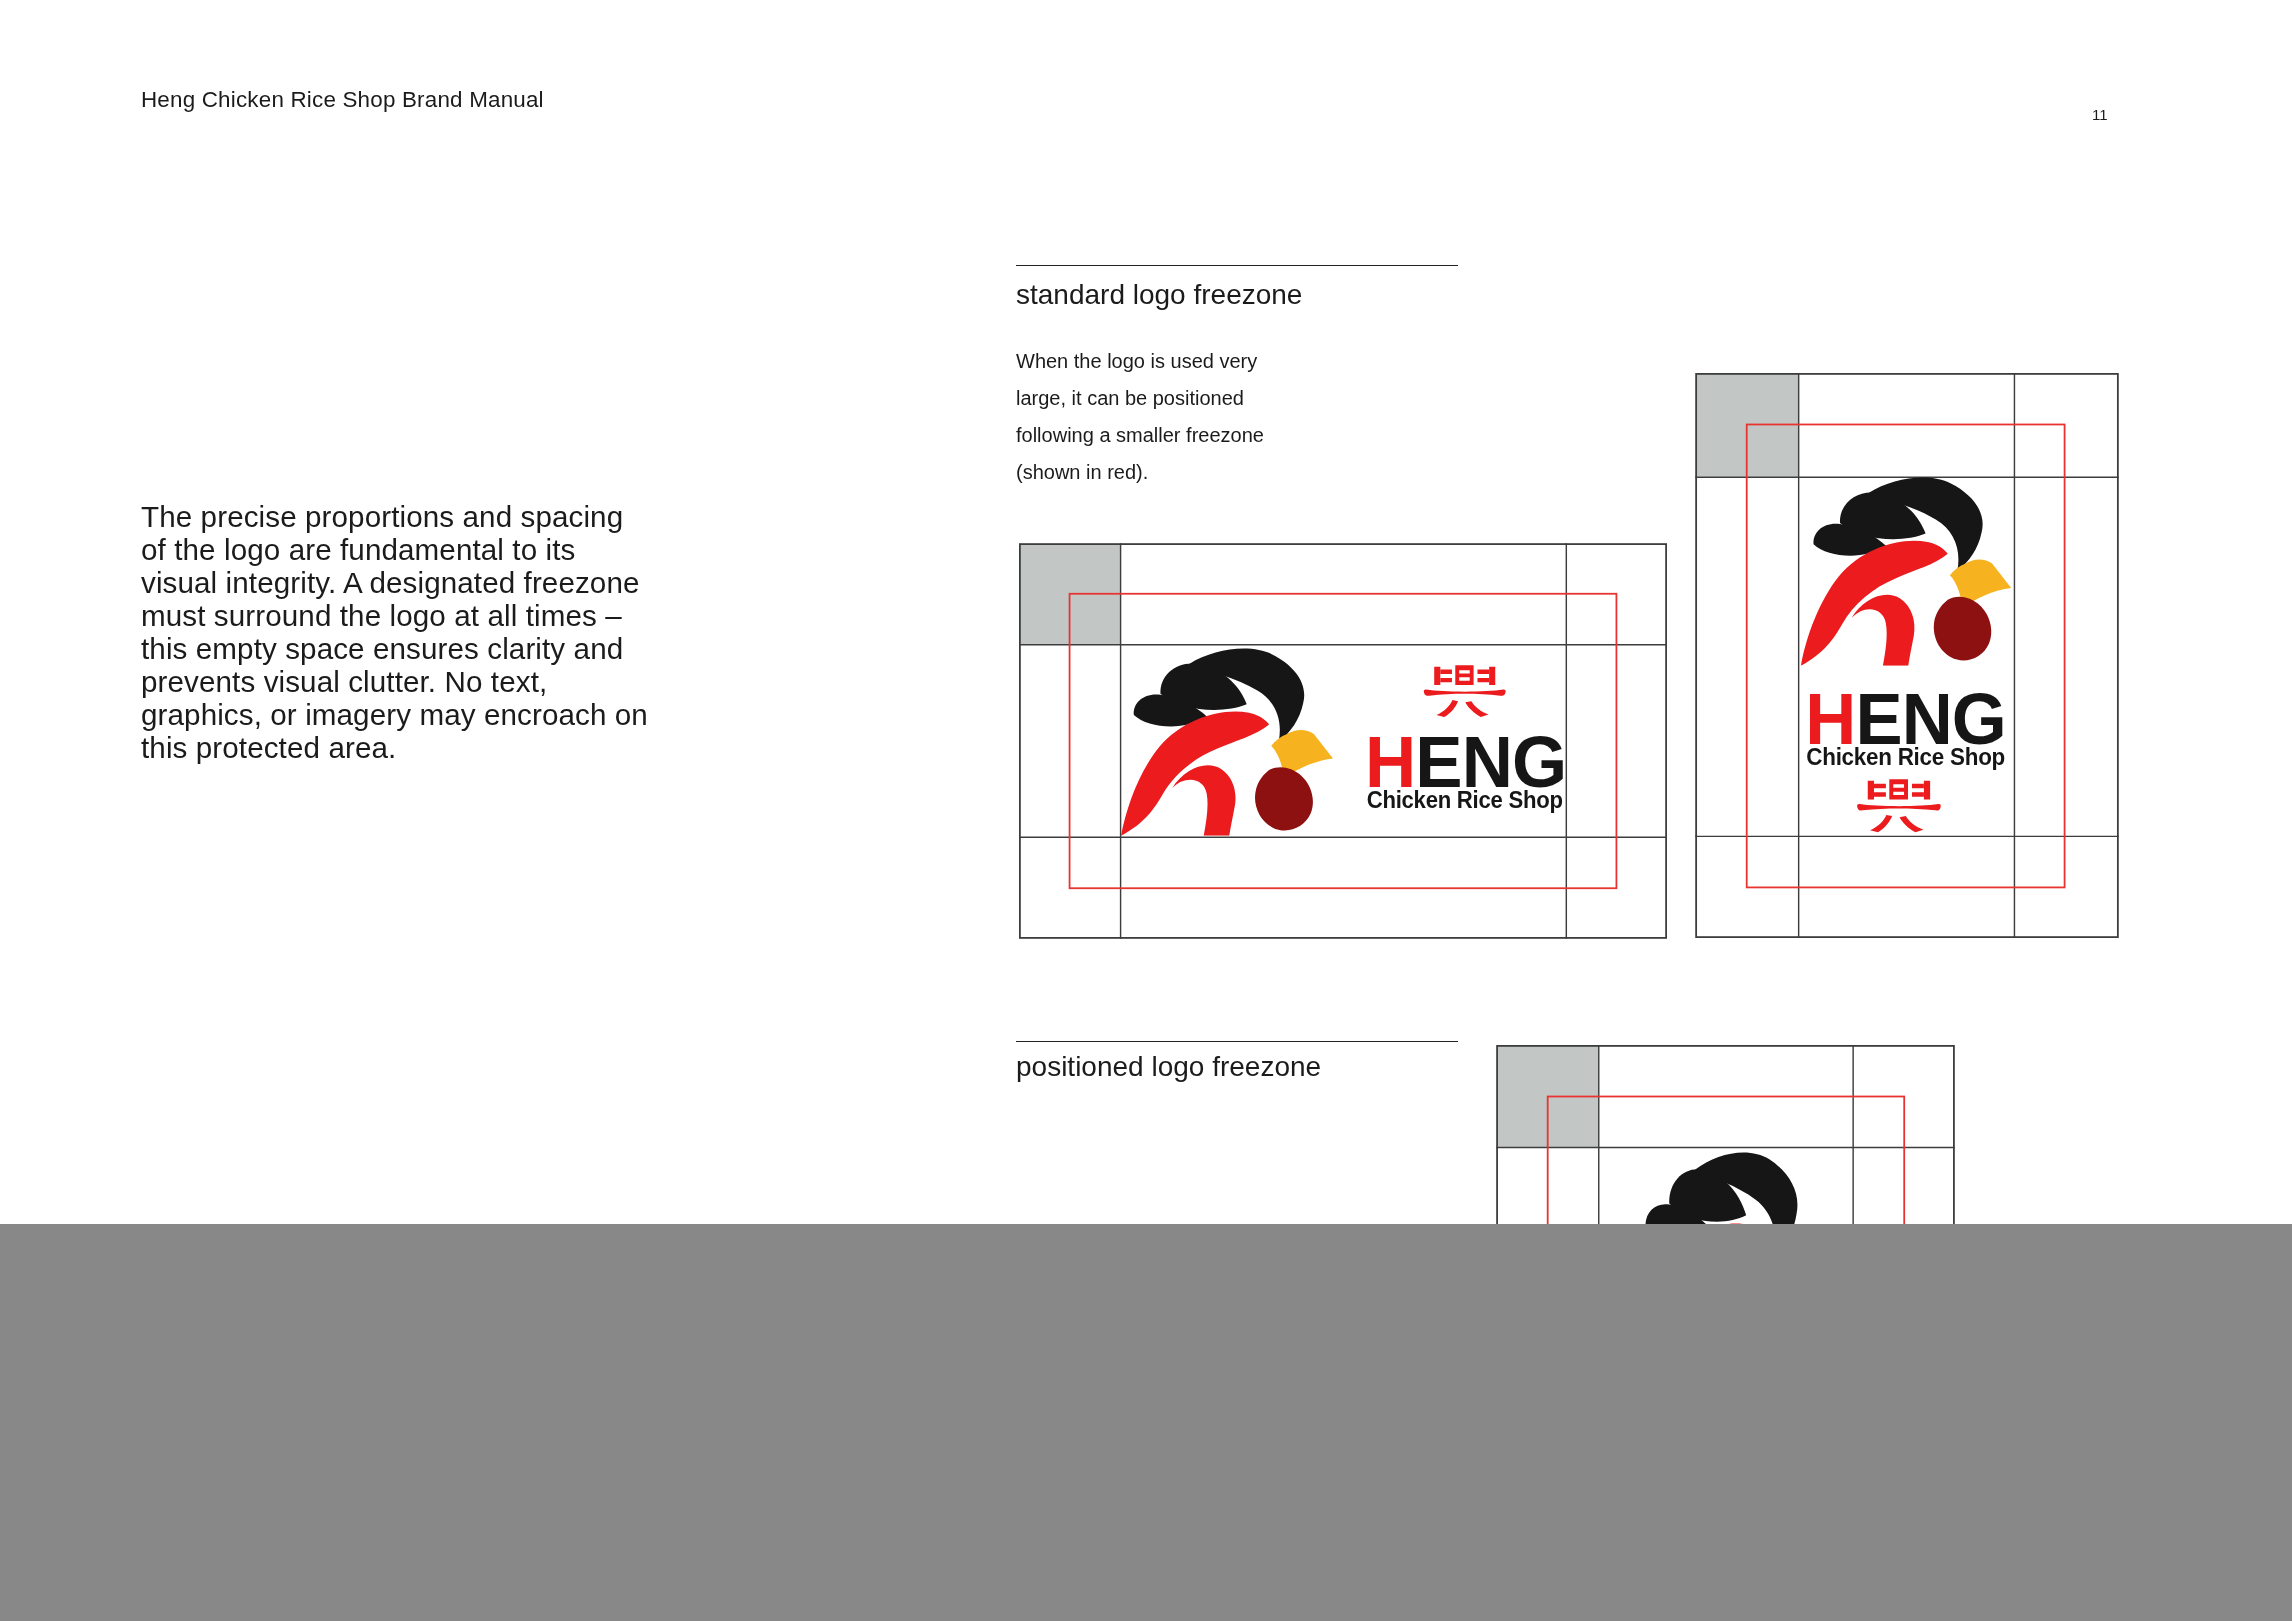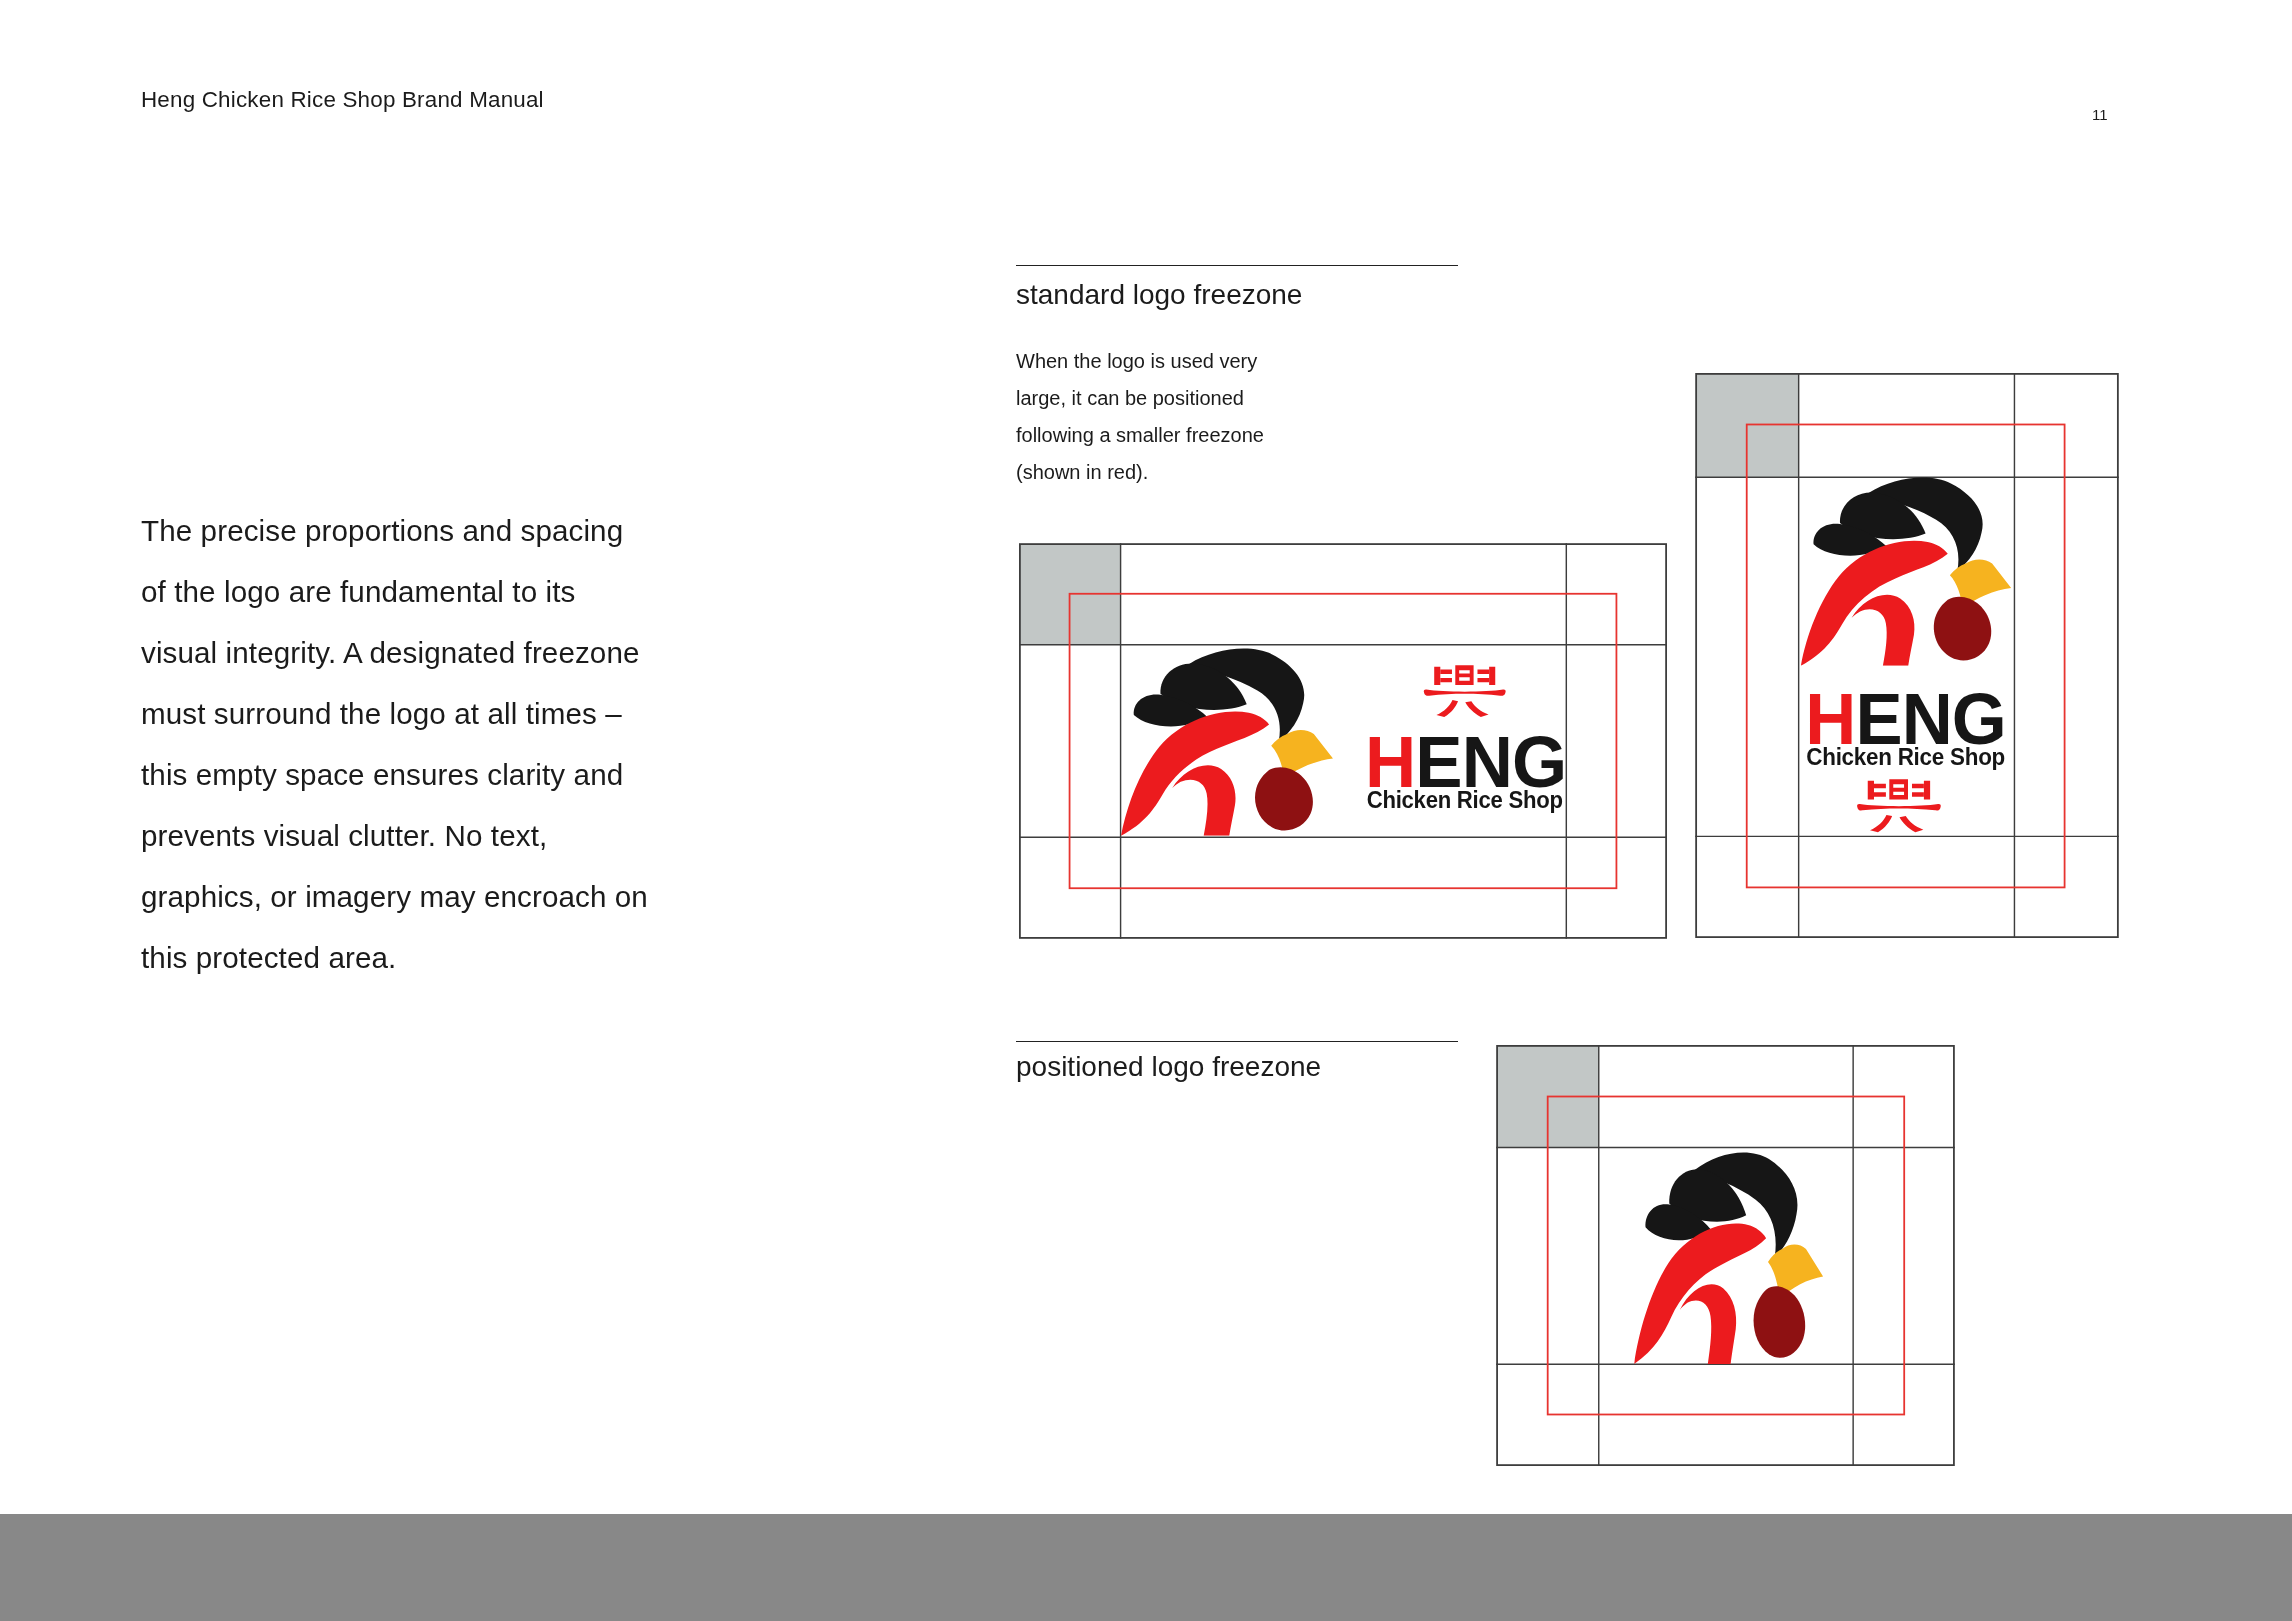--- a/index.html
+++ b/index.html
@@ -1,34 +1,34 @@
 <!DOCTYPE html>
 <html style="--page-background: #FFFFFF; --text-black: #1B1B1B; --logo-black: #161616; --brand-red: #EC1B1E; --brand-maroon: #8E1112; --brand-yellow: #F6B31F; --freezone-red: #E73430; --unit-gray: #C2C7C6; --grid-line: #3D3D3D;font-size:14.3px"><head>
 <meta charset="utf-8">
 <style>
   html,body{margin:0;padding:0;background:#888;}
   .page{
     position:relative;
-    width:2293px;height:1514px;
+    width:2293px;height:1224px;
     background:var(--page-background,#fff);
     overflow:hidden;
     font-family:"Liberation Sans", sans-serif;
     color:var(--text-black,#1b1b1b);
   }
   .abs{position:absolute;}
   .doc-title{left:141px;top:86px;font-size:22.4px;line-height:27px;font-weight:400;letter-spacing:0.2px;}
   .page-number{left:2092px;top:101px;font-size:15px;line-height:27px;}
   .section-heading{
     left:139px;top:176px;
     font-size:55px;line-height:82px;font-weight:700;
     letter-spacing:-0.4px;white-space:pre-line;
   }
   .section-body{
     left:141px;top:500px;
-    font-size:29.6px;line-height:61px;font-weight:400;
+    font-size:29.6px;line-height:33px;font-weight:400;
     white-space:pre-line;letter-spacing:0.1px;
   }
   .col-rule{height:0;border-top:1.8px solid #222;width:442px;left:1016px;}
   .rule-standard{top:265px;}
   .rule-alt{top:1041px;}
   .col-label{left:1016px;font-size:28px;line-height:32px;font-weight:400;text-align:right;}
   .label-standard{top:279px;}
   .label-alt{top:1051px;}
   .col-para{
     left:1016px;top:343px;

